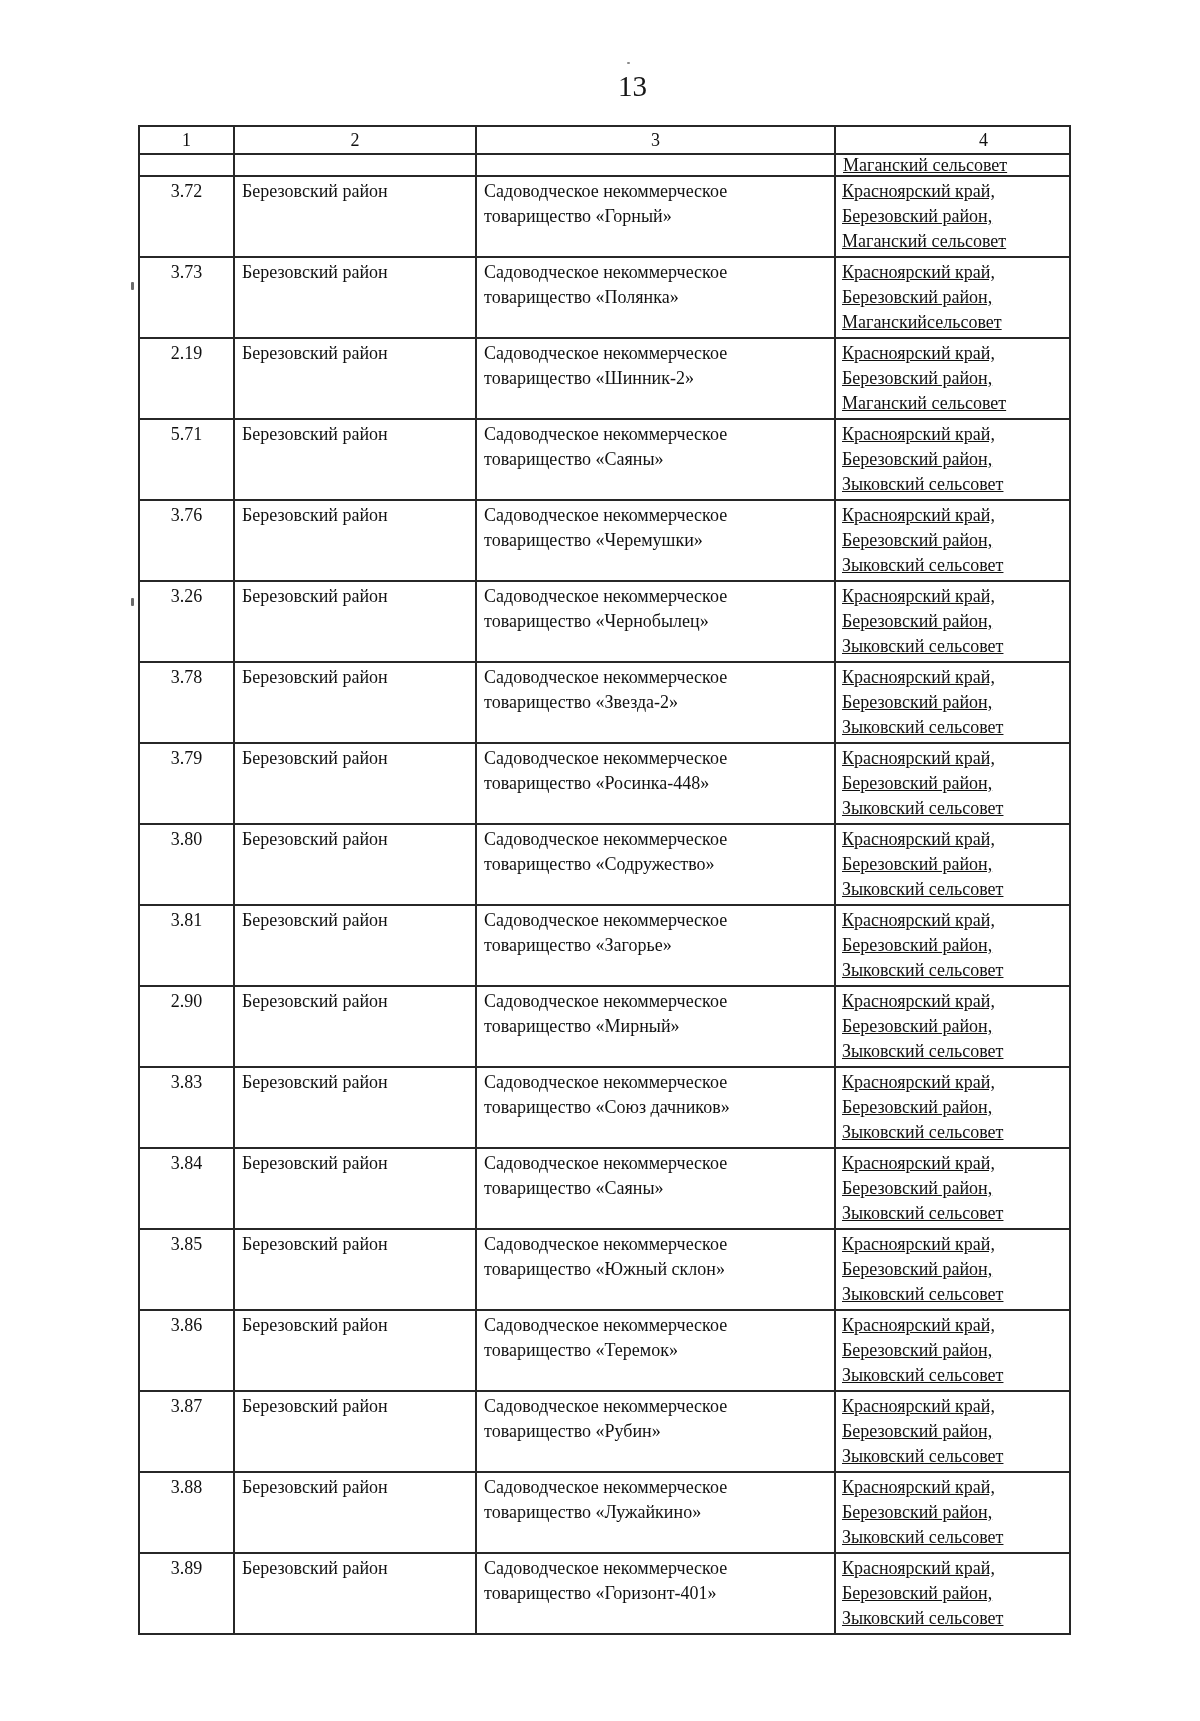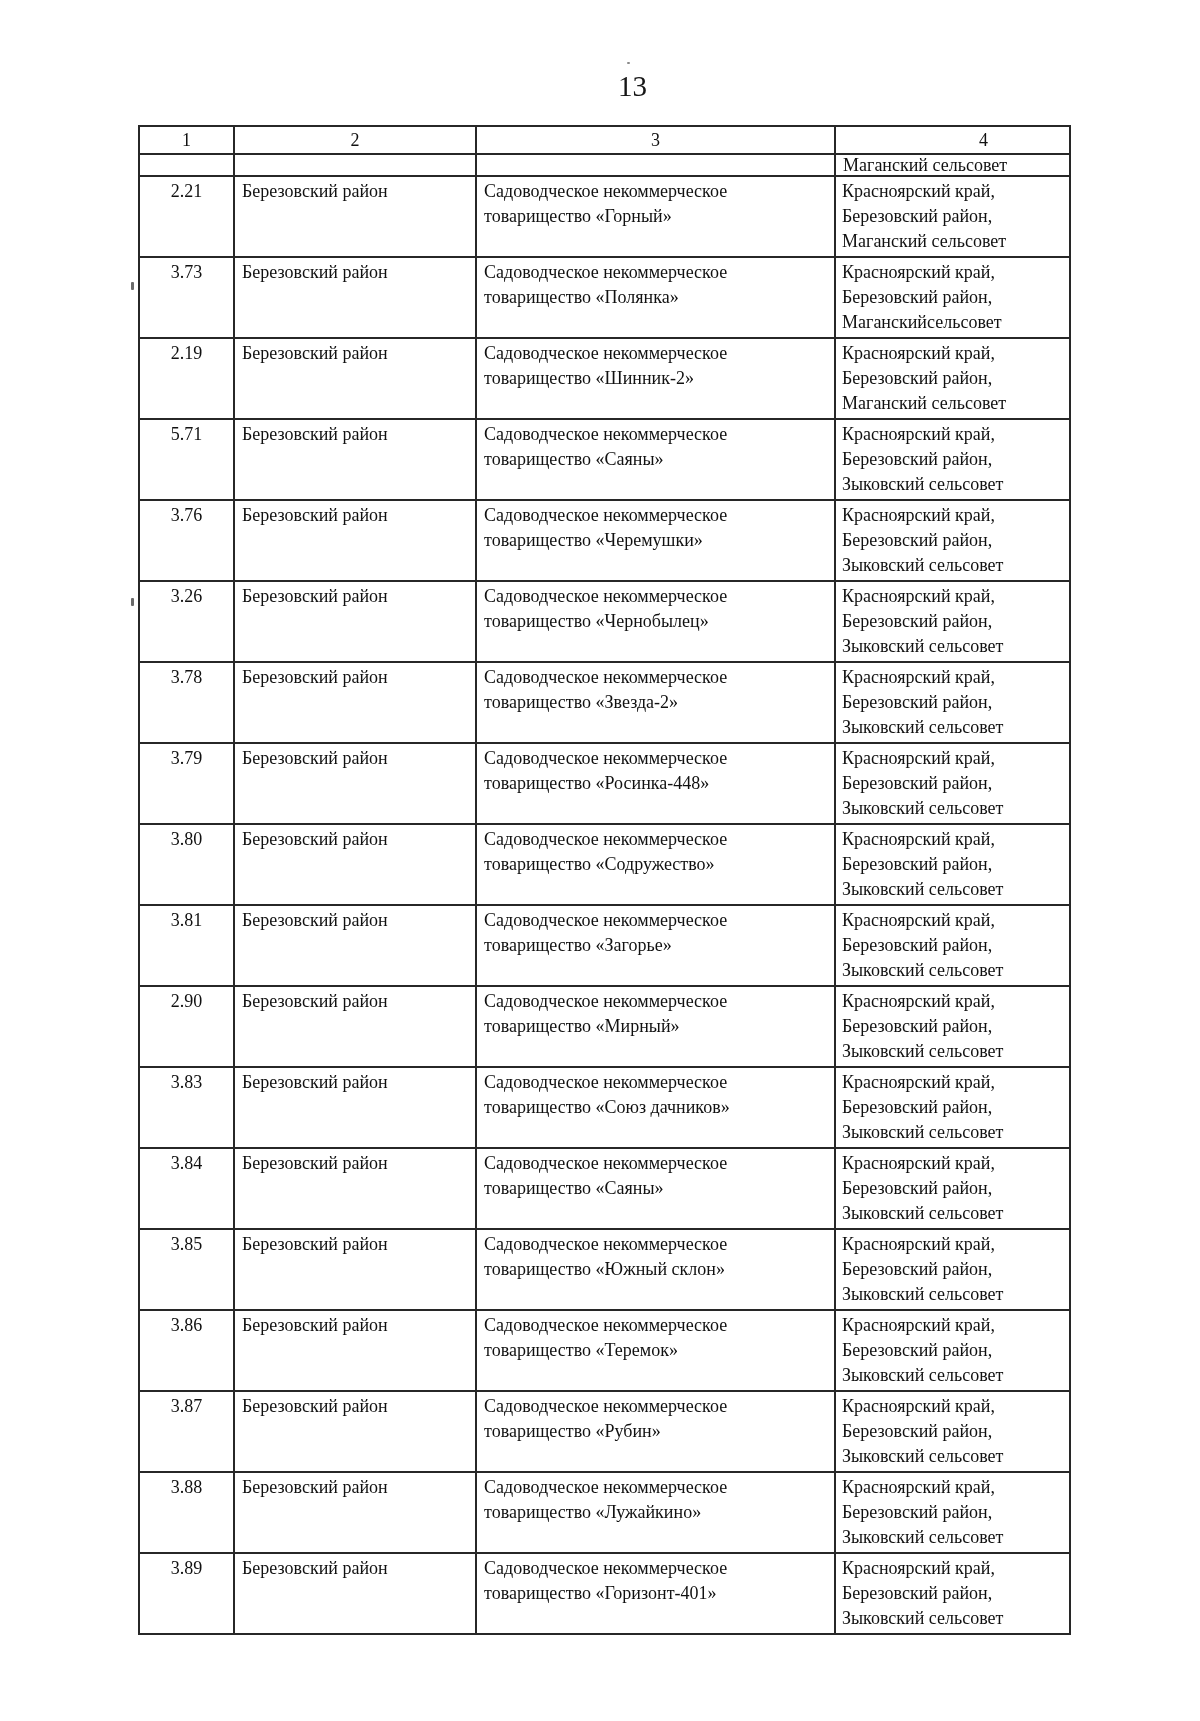--- a/index.html
+++ b/index.html
@@ -61,20 +61,21 @@
   tr.data-row {
     height: 79px;
   }
   td.cell-number {
     text-align: center;
     padding-left: 2px;
     padding-right: 2px;
   }
   td.cell-location {
     padding-left: 6px;
+    text-decoration: underline;
   }
   .speck {
     position: absolute;
     background: #6a6a6a;
     border-radius: 1px;
   }
   .speck-a { left: 627px; top: 62px; width: 3px; height: 2px; background:#8a8a8a; }
   .speck-b { left: 131px; top: 282px; width: 3px; height: 8px; }
   .speck-c { left: 131px; top: 598px; width: 3px; height: 8px; }
 </style>
@@ -101,21 +102,21 @@
       <td>3</td>
       <td class="shift-right">4</td>
     </tr>
     <tr class="cont-row">
       <td></td>
       <td></td>
       <td></td>
       <td class="cell-location">Маганский сельсовет</td>
     </tr>
   <tr class="data-row">
-    <td class="cell-number"><span>2.21</span></td>
+    <td class="cell-number"><span>3.72</span></td>
     <td><span>Березовский район</span></td>
     <td>
       <div>Садоводческое некоммерческое</div>
       <div>товарищество «Горный»</div>
     </td>
     <td class="cell-location">
       <div>Красноярский край,</div>
       <div>Березовский район,</div>
       <div>Маганский сельсовет</div>
     </td>

